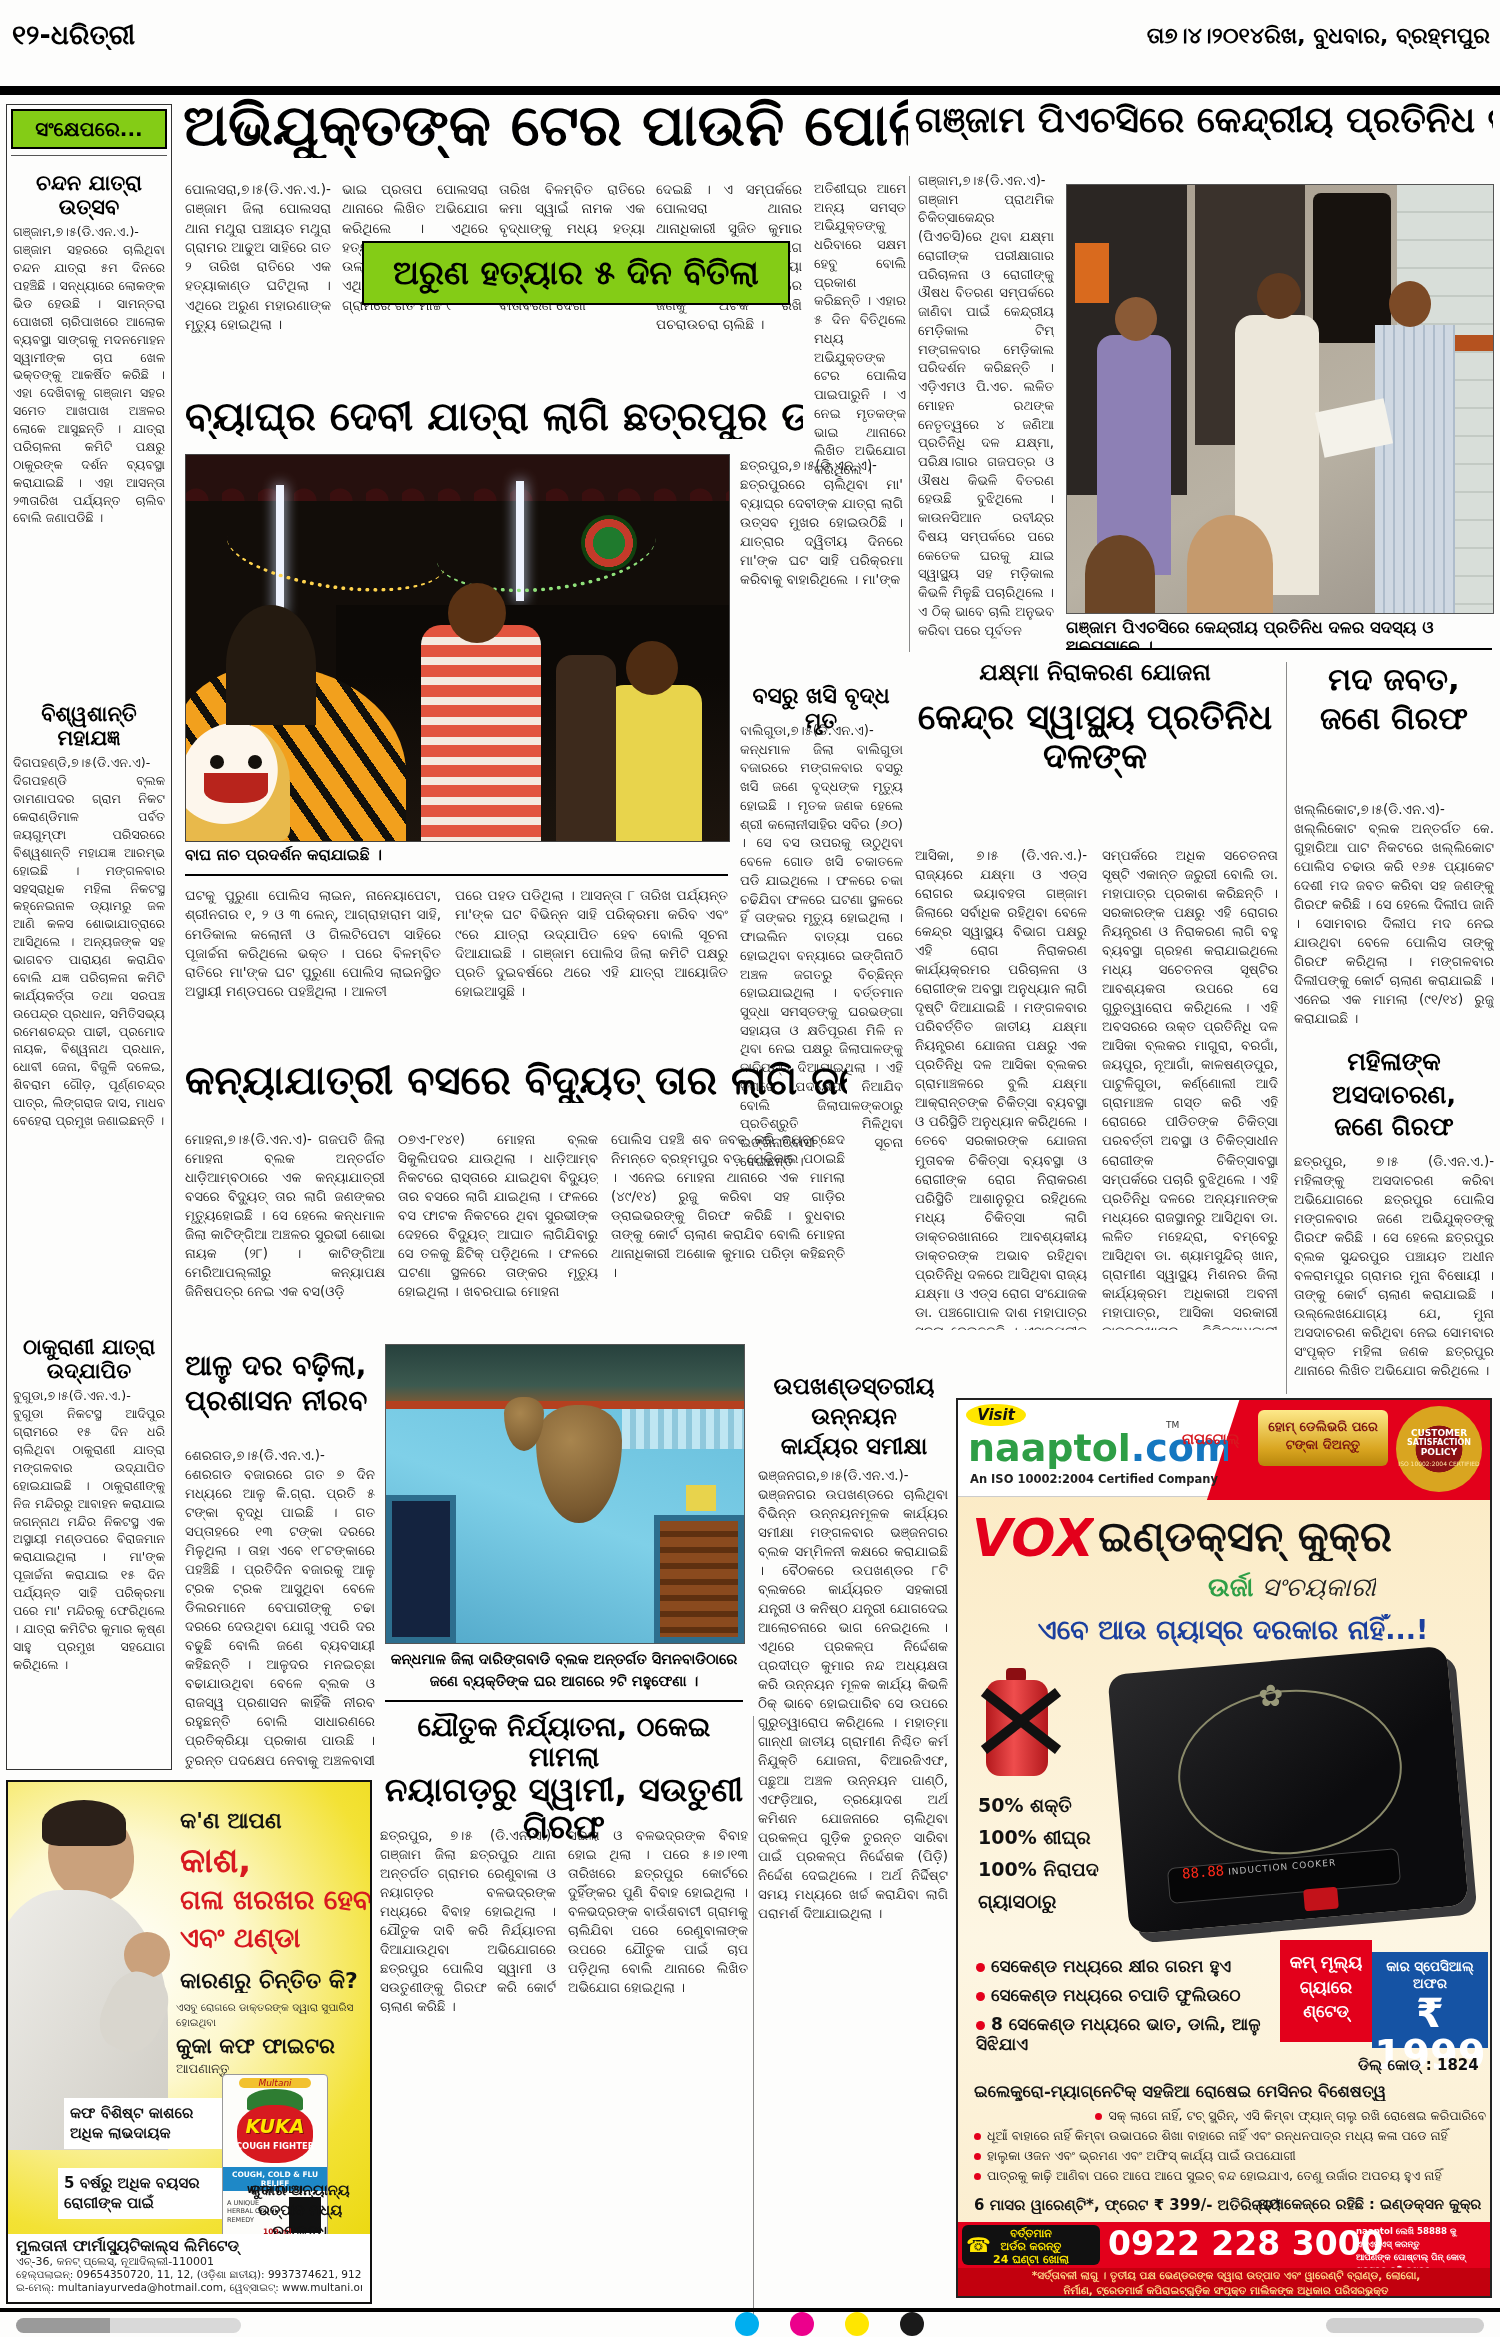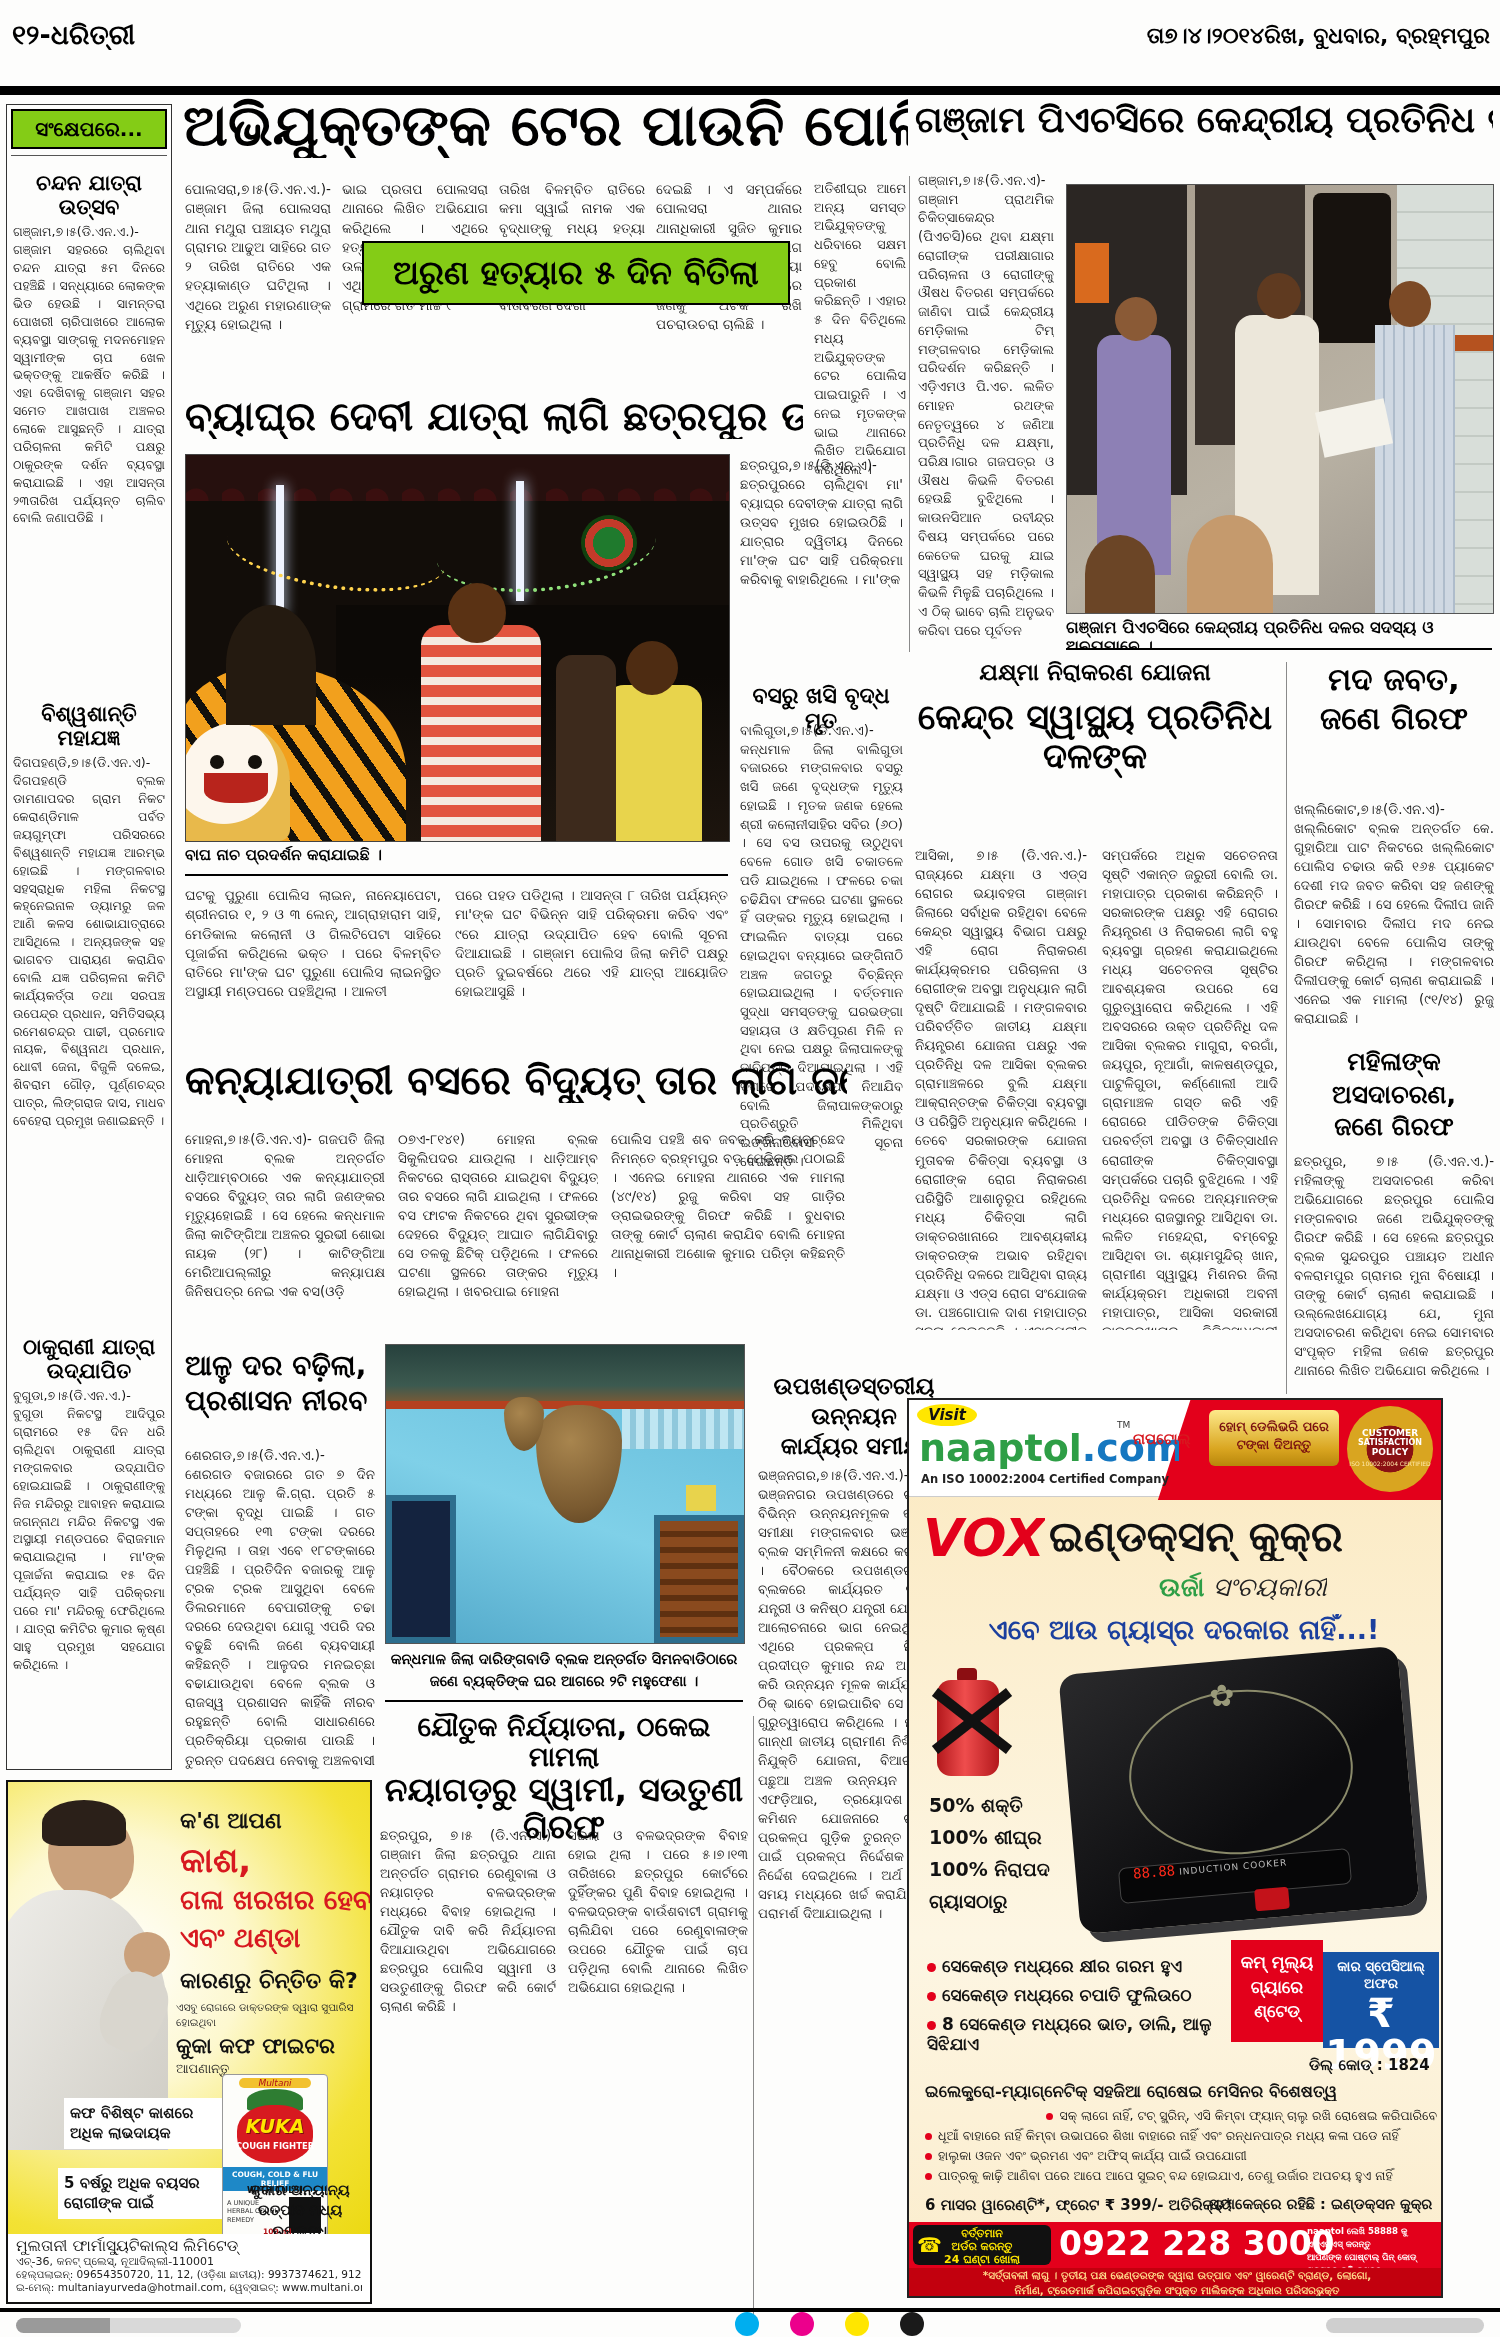--- a/index.html
+++ b/index.html
@@ -149,21 +149,21 @@
   <div class="abs jt" style="left:380px;top:1826px;width:176px;height:498px;font-size:13.4px;">ଛତ୍ରପୁର, ୭।୫ (ଡି.ଏନ.ଏ.)- ଗଞ୍ଜାମ ଜିଲା ଛତ୍ରପୁର ଥାନା ଅନ୍ତର୍ଗତ ଗ୍ରାମର ରେଣୁବାଳା ଓ ନୟାଗଡ଼ର ବଳଭଦ୍ରଙ୍କ ମଧ୍ୟରେ ବିବାହ ହୋଇଥିଲା । ଯୌତୁକ ଦାବି କରି ନିର୍ଯ୍ୟାତନା ଦିଆଯାଉଥିବା ଅଭିଯୋଗରେ ଛତ୍ରପୁର ପୋଲିସ ସ୍ୱାମୀ ଓ ସଉତୁଣୀଙ୍କୁ ଗିରଫ କରି କୋର୍ଟ ଚାଲାଣ କରିଛି ।</div>
   <div class="abs jt" style="left:568px;top:1826px;width:180px;height:498px;font-size:13.4px;">ସଇଲା ଓ ବଳଭଦ୍ରଙ୍କ ବିବାହ ହୋଇ ଥିଲା । ପରେ ୫।୭।୧୩ ତାରିଖରେ ଛତ୍ରପୁର କୋର୍ଟରେ ଦୁହିଁଙ୍କର ପୁଣି ବିବାହ ହୋଇଥିଲା । ବଳଭଦ୍ରଙ୍କ ବାଉଁଶବାଟୀ ଗ୍ରାମକୁ ଚାଲିଯିବା ପରେ ରେଣୁବାଳାଙ୍କ ଉପରେ ଯୌତୁକ ପାଇଁ ଚାପ ପଡ଼ିଥିଲା ବୋଲି ଥାନାରେ ଲିଖିତ ଅଭିଯୋଗ ହୋଇଥିଲା ।</div>
   <div class="vrule abs" style="left:753px;top:1716px;height:606px;"></div>
 
   <div class="abs hd ctr" style="left:758px;top:1372px;width:192px;font-size:23px;line-height:1.3;">
     <span style="display:block;">ଉପଖଣ୍ଡସ୍ତରୀୟ ଉନ୍ନୟନ</span>
     <span style="display:block;">କାର୍ଯ୍ୟର ସମୀକ୍ଷା</span>
   </div>
   <div class="abs jt" style="left:758px;top:1466px;width:190px;height:856px;font-size:13.4px;">ଭଞ୍ଜନଗର,୭।୫(ଡି.ଏନ.ଏ.)- ଭଞ୍ଜନଗର ଉପଖଣ୍ଡରେ ଚାଲିଥିବା ବିଭିନ୍ନ ଉନ୍ନୟନମୂଳକ କାର୍ଯ୍ୟର ସମୀକ୍ଷା ମଙ୍ଗଳବାର ଭଞ୍ଜନଗର ବ୍ଲକ ସମ୍ମିଳନୀ କକ୍ଷରେ କରାଯାଇଛି । ବୈଠକରେ ଉପଖଣ୍ଡର ୮ଟି ବ୍ଲକରେ କାର୍ଯ୍ୟରତ ସହକାରୀ ଯନ୍ତ୍ରୀ ଓ କନିଷ୍ଠ ଯନ୍ତ୍ରୀ ଯୋଗଦେଇ ଆଲୋଚନାରେ ଭାଗ ନେଇଥିଲେ । ଏଥିରେ ପ୍ରକଳ୍ପ ନିର୍ଦ୍ଦେଶକ ପ୍ରଦୀପ୍ତ କୁମାର ନନ୍ଦ ଅଧ୍ୟକ୍ଷତା କରି ଉନ୍ନୟନ ମୂଳକ କାର୍ଯ୍ୟ କିଭଳି ଠିକ୍ ଭାବେ ହୋଇପାରିବ ସେ ଉପରେ ଗୁରୁତ୍ୱାରୋପ କରିଥିଲେ । ମହାତ୍ମା ଗାନ୍ଧୀ ଜାତୀୟ ଗ୍ରାମୀଣ ନିଶ୍ଚିତ କର୍ମ ନିଯୁକ୍ତି ଯୋଜନା, ବିଆରଜିଏଫ, ପଛୁଆ ଅଞ୍ଚଳ ଉନ୍ନୟନ ପାଣ୍ଠି, ଏଫଡ଼ିଆର, ତ୍ରୟୋଦଶ ଅର୍ଥ କମିଶନ ଯୋଜନାରେ ଚାଲିଥିବା ପ୍ରକଳ୍ପ ଗୁଡ଼ିକ ତୁରନ୍ତ ସାରିବା ପାଇଁ ପ୍ରକଳ୍ପ ନିର୍ଦ୍ଦେଶକ (ପିଡ଼ି) ନିର୍ଦ୍ଦେଶ ଦେଇଥିଲେ । ଅର୍ଥ ନିର୍ଦ୍ଦିଷ୍ଟ ସମୟ ମଧ୍ୟରେ ଖର୍ଚ୍ଚ କରାଯିବା ଲାଗି ପରାମର୍ଶ ଦିଆଯାଇଥିଲା ।</div>
 
-  <div class="abs" style="left:907px;top:1398px;width:536px;height:900px;border:2px solid #222;box-sizing:border-box;background:linear-gradient(#fbe9c0,#fdf6e3 60%,#fbeccb);overflow:hidden;">
+  <div class="abs" style="left:956px;top:1398px;width:536px;height:900px;border:2px solid #222;box-sizing:border-box;background:linear-gradient(#fbe9c0,#fdf6e3 60%,#fbeccb);overflow:hidden;">
     <div class="shape" style="left:0;top:0;width:536px;height:96px;background:#fff;border-bottom:1px solid #ccc;"></div>
     <div class="shape" style="left:270px;top:-30px;width:300px;height:130px;background:#e3001b;transform:skewX(-18deg);"></div>
     <div class="abs" style="left:8px;top:4px;width:60px;height:22px;background:#ffe600;border-radius:50%;text-align:center;font-style:italic;font-weight:700;font-size:15px;line-height:22px;color:#111;">Visit</div>
     <div class="abs nw" style="left:10px;top:26px;width:260px;font-size:38px;font-weight:700;">
       <span style="color:#2e9e46;">naaptol</span><span style="color:#1577c0;">.com</span>
     </div>
     <div class="abs" style="left:208px;top:20px;font-size:9px;color:#333;">TM</div>
     <div class="abs nw" style="left:224px;top:30px;font-size:15px;font-weight:700;color:#d71920;">ନାପଟୋଲ୍</div>
     <div class="abs nw" style="left:12px;top:72px;font-size:11.5px;font-weight:700;color:#222;">An ISO 10002:2004 Certified Company</div>
     <div class="abs ctr" style="left:300px;top:10px;width:130px;height:56px;background:linear-gradient(#fde98a,#d9a520 70%,#b8860b);border-radius:6px;font-weight:700;font-size:13px;color:#7a1010;padding-top:8px;box-sizing:border-box;line-height:1.35;">ହୋମ୍ ଡେଲିଭରି ପରେ ଟଙ୍କା ଦିଅନ୍ତୁ</div>
@@ -280,21 +280,21 @@
       <div class="abs ctr" style="left:0;top:66px;width:104px;font-size:8.5px;font-weight:700;color:#fff;"><span>COUGH</span> <span>FIGHTER</span></div>
       <div class="ctr" style="position:absolute;left:0;top:92px;width:104px;background:#1e88c7;color:#fff;font-size:7.5px;font-weight:700;padding:3px 0;">COUGH, COLD &amp; FLU RELIEF</div>
       <div class="abs ctr" style="left:0;top:110px;width:104px;font-size:8.5px;font-weight:700;color:#111;">WITH TULSI</div>
       <div class="abs" style="left:4px;top:124px;width:60px;font-size:6.5px;color:#333;line-height:1.3;">A UNIQUE HERBAL COUGH REMEDY</div>
       <div class="shape" style="left:66px;top:122px;width:32px;height:36px;background:#111;"></div>
       <div class="abs" style="left:40px;top:152px;font-size:7.5px;font-weight:700;color:#b01217;">100 ml</div>
     </div>
     <div class="abs" style="left:236px;top:398px;width:112px;font-size:14.5px;font-weight:700;color:#111;text-align:center;line-height:1.4;">କୁକାର ଅନ୍ୟାନ୍ୟ ଉତ୍ପାଦ ମଧ୍ୟ ଉପଲବ୍ଧ</div>
 
     <div class="abs" style="left:0;top:452px;width:362px;height:68px;background:#fff;padding:3px 8px;box-sizing:border-box;">
-      <div class="nw" style="font-size:15.5px;font-weight:400;color:#111;">ମୁଲତାନୀ ଫାର୍ମାସ୍ୟୁଟିକାଲ୍ସ ଲିମିଟେଡ୍</div>
+      <div class="nw" style="font-size:15.5px;font-weight:700;color:#111;">ମୁଲତାନୀ ଫାର୍ମାସ୍ୟୁଟିକାଲ୍ସ ଲିମିଟେଡ୍</div>
       <div class="nw" style="font-size:11px;color:#222;">ଏଚ୍-36, କନଟ୍ ପ୍ଲେସ୍, ନୂଆଦିଲ୍ଲୀ-110001</div>
       <div class="nw" style="font-size:10.5px;color:#222;">ହେଲ୍ପଲାଇନ୍: 09654350720, 11, 12, (ଓଡ଼ିଶା ଛାତୀୟ): 9937374621, 9124166697</div>
       <div class="nw" style="font-size:10.5px;color:#222;">ଇ-ମେଲ୍: multaniayurveda@hotmail.com, ୱେବ୍‌ସାଇଟ୍: www.multani.org</div>
     </div>
   </div>
 
   <div class="abs rule" style="left:0;top:2308px;width:1500px;height:4px;"></div>
   <div class="abs" style="left:16px;top:2318px;width:225px;height:15px;border-radius:8px;background:linear-gradient(90deg,#9a9a9a 0 42%,#d9d9d9 42%);"></div>
   <div class="abs" style="left:1326px;top:2318px;width:158px;height:15px;border-radius:8px;background:#cfcfcf;"></div>
   <div class="abs" style="left:735px;top:2312px;width:24px;height:24px;border-radius:50%;background:#00aeef;"></div>

